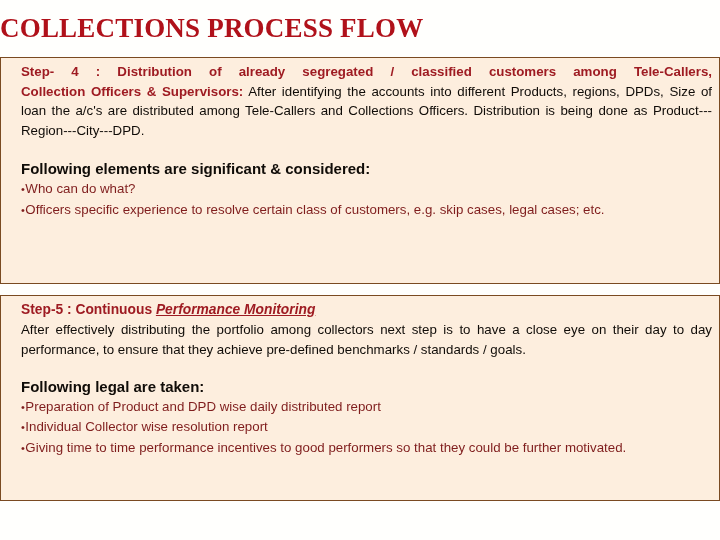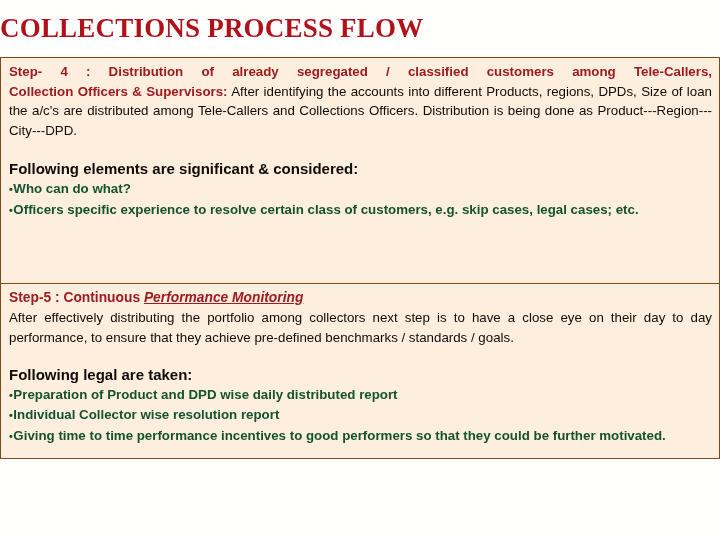--- a/index.html
+++ b/index.html
@@ -31,31 +31,31 @@
     white-space: nowrap;
   }
 
   
   .panel {
     position: absolute;
     left: 0;
     box-sizing: border-box;
     background: #fdeede;
     border: 1.5px solid #7a4a21;
-    padding: 4px 7px 5px 8px;
+    padding: 4px 7px 5px 20px;
   }
   #panel-step4 {
     top: 57px;
     width: 720px;
     height: 227px;
   }
   #panel-step5 {
-    top: 283px;
+    top: 295px;
     width: 720px;
-    height: 176px;
+    height: 206px;
   }
 
   
   .para {
     font-size: 13.3px;
     line-height: 19.6px;
     color: #100c08;
     margin: 0;
   }
   .para.justify {
@@ -89,25 +89,24 @@
     text-decoration: underline;
   }
   .bullets {
     list-style: none;
     margin: 0;
     padding: 0;
   }
   .bullets li {
     font-size: 13.3px;
     line-height: 19.6px;
-    color: #14532d;
+    color: #7f1d1d;
     margin: 0;
     padding: 0;
     text-indent: 0;
-    font-weight: bold;
   }
   .bullets li::before {
     content: "\2022";
     font-size: 11px;
     margin-right: 0.5px;
   }
   .spacer-line {
     height: 19px;
   }
   .spacer-small {

